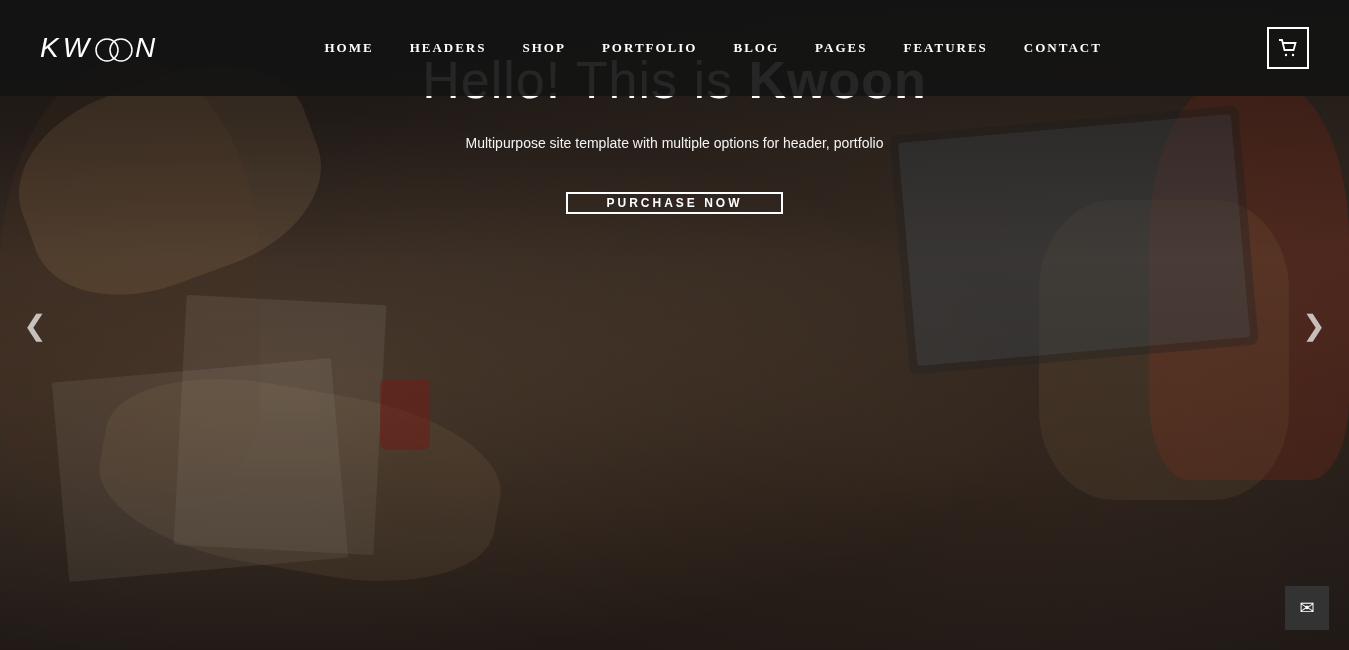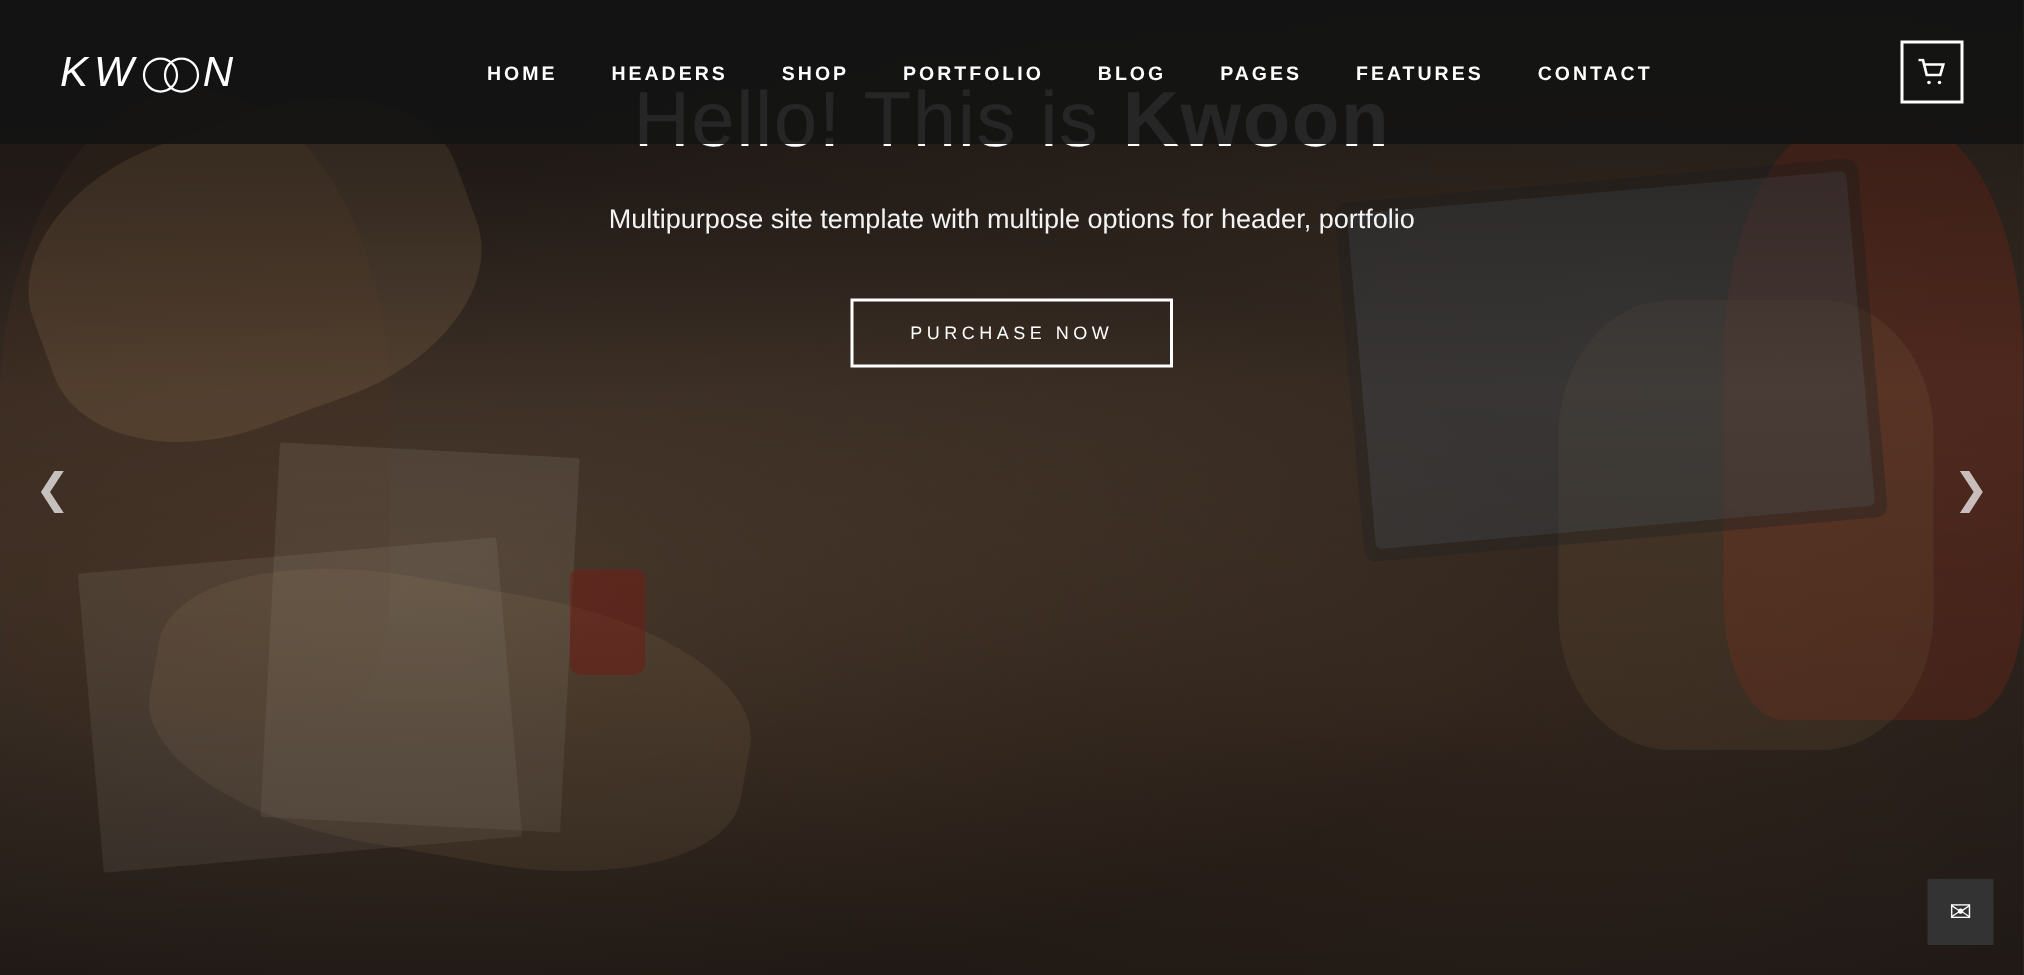--- a/index.html
+++ b/index.html
@@ -40,20 +40,21 @@
       gap: 36px;
     }
 
     nav a {
       color: #ffffff;
       text-decoration: none;
       font-size: 13px;
       font-weight: 600;
       letter-spacing: 2px;
       text-transform: uppercase;
+      font-family: Liberation Serif, serif;
     }
 
     .cart-btn {
       width: 42px;
       height: 42px;
       border: 2px solid #ffffff;
       display: flex;
       align-items: center;
       justify-content: center;
       cursor: pointer;
@@ -217,36 +218,36 @@
       font-weight: 300;
       letter-spacing: 1px;
       margin-bottom: 22px;
     }
 
     .hero-title strong {
       font-weight: 800;
     }
 
     .hero-subtitle {
-      font-size: 18px;
+      font-size: 14px;
       font-weight: 300;
       line-height: 1.6;
       max-width: 700px;
       margin: 0 auto 38px;
       opacity: 0.95;
     }
 
     .purchase-btn {
       display: inline-block;
-      padding: 14px 38px;
+      padding: 2px 38px;
       border: 2px solid #ffffff;
       color: #ffffff;
       background: transparent;
       font-size: 12px;
-      font-weight: 400;
+      font-weight: 700;
       letter-spacing: 3px;
       text-transform: uppercase;
       cursor: pointer;
       text-decoration: none;
     }
 
     
     .arrow-btn {
       position: absolute;
       top: 50%;

